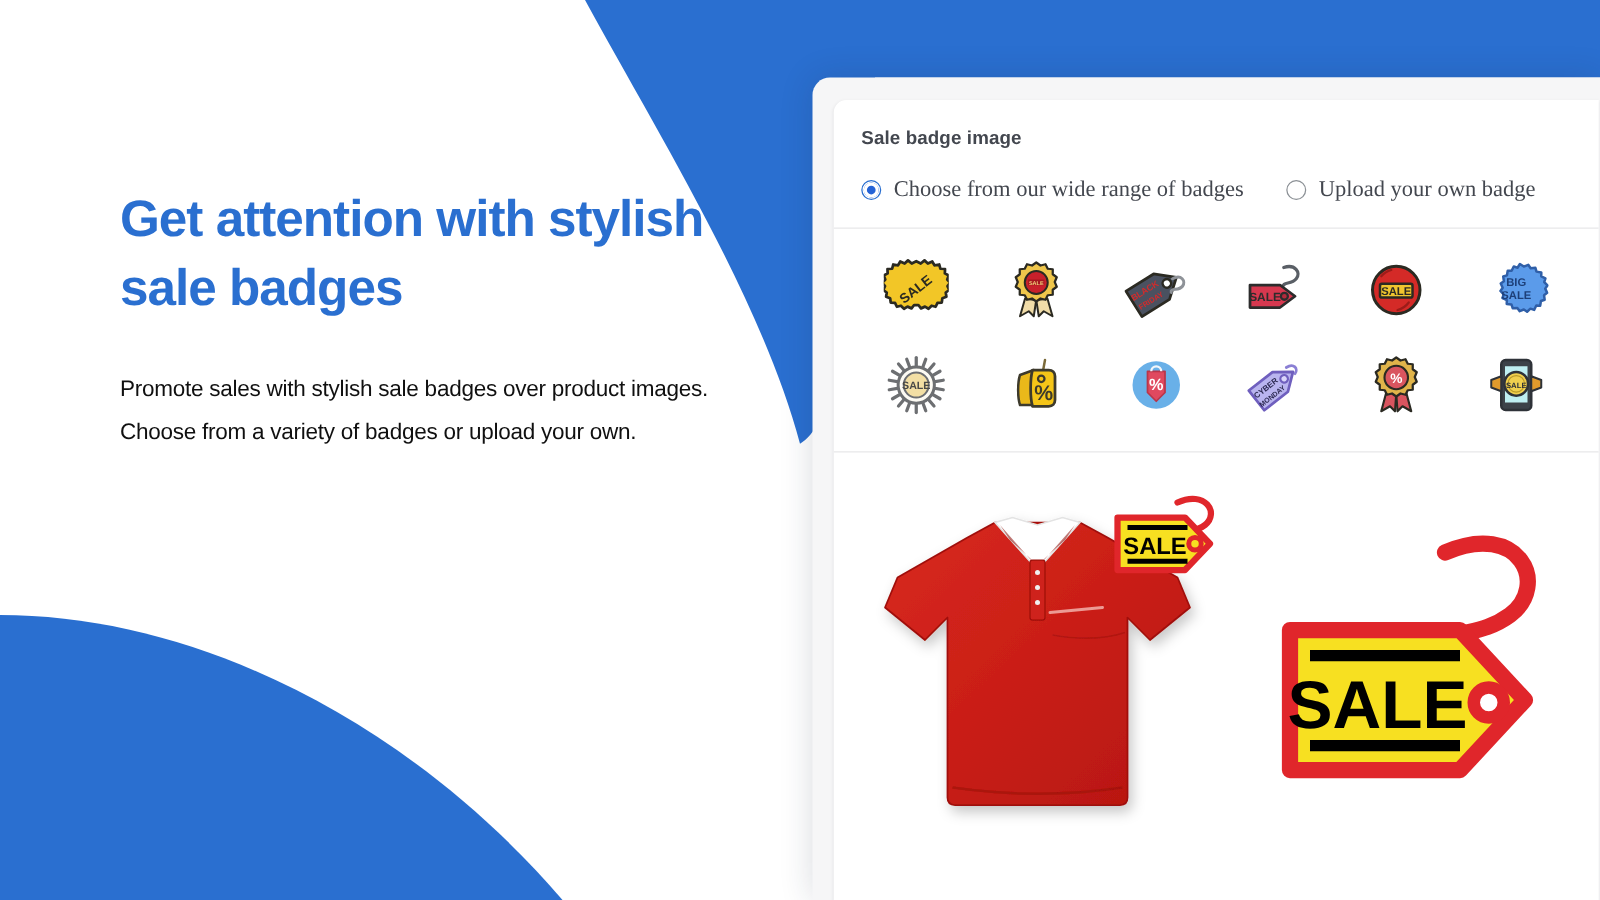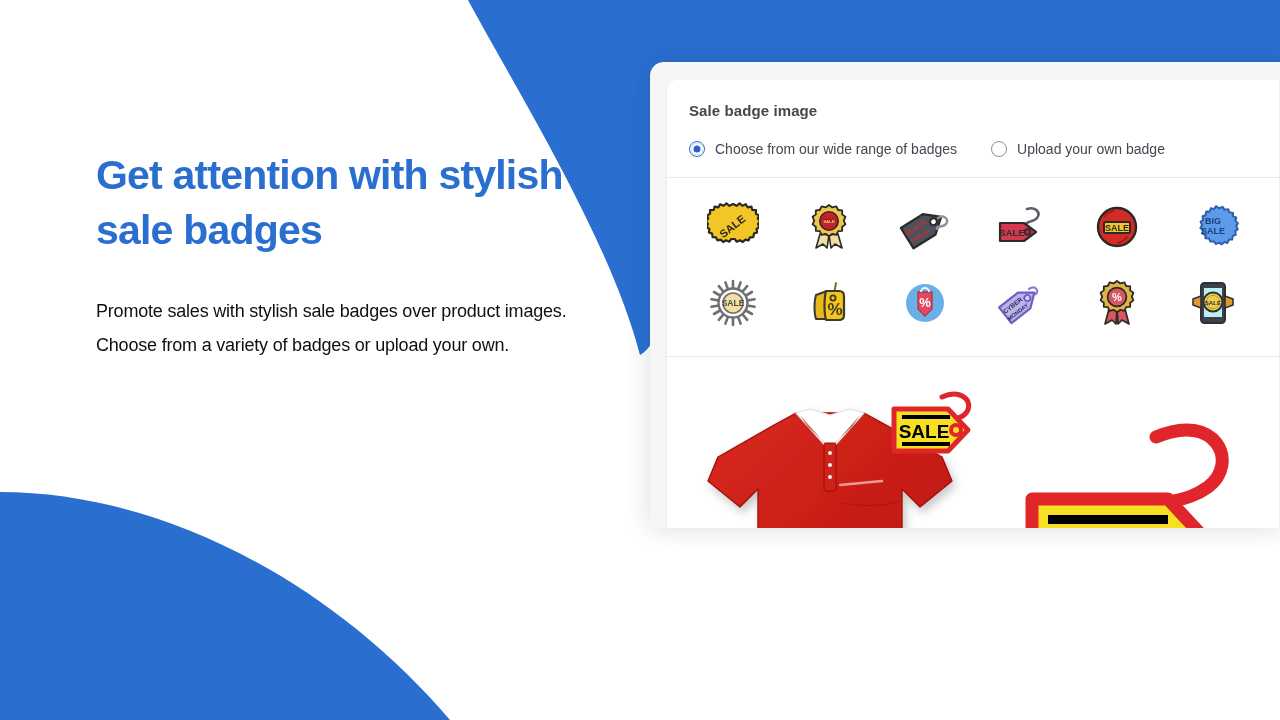--- a/index.html
+++ b/index.html
@@ -21,21 +21,21 @@
     letter-spacing:-.8px;color:#2a6fd0;margin:0 0 38px 0;
     font-family:"Liberation Sans", sans-serif;
   }
   .subcopy{
     font-size:18px;line-height:1.86;color:#101010;margin:0;
     max-width:520px;letter-spacing:-.2px;
   }
 
   
   .panel-outer{
-    position:absolute;left:650px;top:62px;width:630px;height:466px;
+    position:absolute;left:650px;top:62px;width:630px;height:658px;
     background:#f6f6f7;border-radius:14px 0 0 0;
     box-shadow:0 0 26px rgba(25,35,60,.16);
     z-index:4;overflow:hidden;
   }
   .panel-inner{
     position:absolute;left:17px;top:18px;width:612px;height:640px;
     background:#ffffff;border-radius:10px 0 0 0;
     box-shadow:0 1px 3px rgba(22,29,37,.08);
     overflow:hidden;
   }
@@ -50,21 +50,21 @@
   .radio{
     width:16px;height:16px;border-radius:50%;
     border:1px solid #8c9196;background:#fff;box-sizing:border-box;
     flex:0 0 auto;position:relative;
   }
   .radio.checked{border:1px solid #2a6fd0;background:#fff;}
   .radio.checked::before{
     content:"";position:absolute;inset:1px;border-radius:50%;
     background:#2563d6;box-shadow:inset 0 0 0 2.5px #fff;
   }
-  .radio-label{font-size:14px;color:#43474f;white-space:nowrap;}
+  .radio-label{font-size:18px;color:#43474f;white-space:nowrap;font-family:Liberation Serif, serif;}
 
   .divider{height:1px;background:#e7e7e9;width:100%;}
 
   
   .badge-grid{
     display:grid;grid-template-columns:repeat(6,1fr);
     row-gap:6px;padding:14px 18px 18px 18px;
   }
   .badge-cell{
     height:70px;display:flex;align-items:center;justify-content:center;

